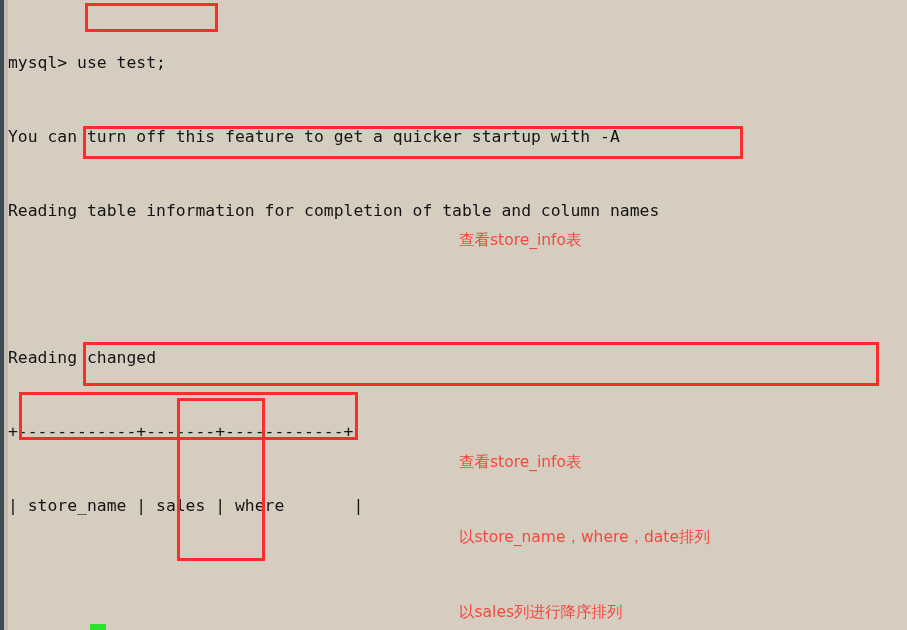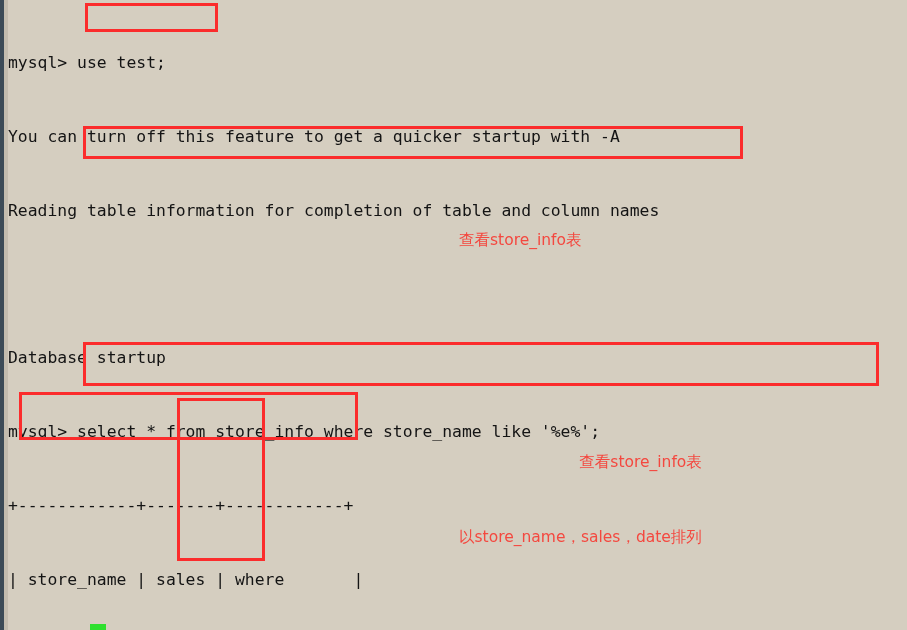--- a/index.html
+++ b/index.html
@@ -49,21 +49,20 @@
     pointer-events: none;
   }
   
   .note {
     position: absolute;
     color: #f4483f;
     font-family: "DejaVu Sans", "Liberation Sans", sans-serif;
     font-size: 15.5px;
     line-height: 25px;
     white-space: pre;
-    text-align: right;
   }
   #cursor {
     position: absolute;
     background: #2ee02e;
     width: 16px;
     height: 6px;
   }
 </style>
 </head>
 <body>
@@ -71,22 +70,21 @@
 <div id="terminal">
 
   <div id="left-edge"></div>
   <div id="left-edge-inner"></div>
 
   <div id="console-text">
     <div class="line">mysql&gt; use test;</div>
     <div class="line">You can turn off this feature to get a quicker startup with -A</div>
     <div class="line">Reading table information for completion of table and column names</div>
     <div class="blank"></div>
-    <div class="line">Database startup</div>
-    <div class="line">mysql&gt; select * from store_info where store_name like '%e%';</div>
+    <div class="line">Reading changed</div>
     <div class="line">+------------+-------+------------+</div>
     <div class="line">| store_name | sales | where       |</div>
     
     
     
     
     
     
     
     
@@ -109,18 +107,19 @@
   <div class="hl" style="left:19px; top:392px; width:339px; height:48px;"></div>
 
   <div class="hl" style="left:177px; top:398px; width:88px; height:163px;"></div>
 
   <div class="note" style="left:459px; top:178px;">
     <div>查看store_info表</div>
   </div>
 
   <div class="note" style="left:459px; top:400px;">
     <div>查看store_info表</div>
-    <div>以store_name，sales，date排列</div>
+    <div>以store_name，where，date排列</div>
+    <div>以sales列进行降序排列</div>
   </div>
 
   <div id="cursor" style="left:90px; top:624px;"></div>
 
 </div>
 
 </body></html>

